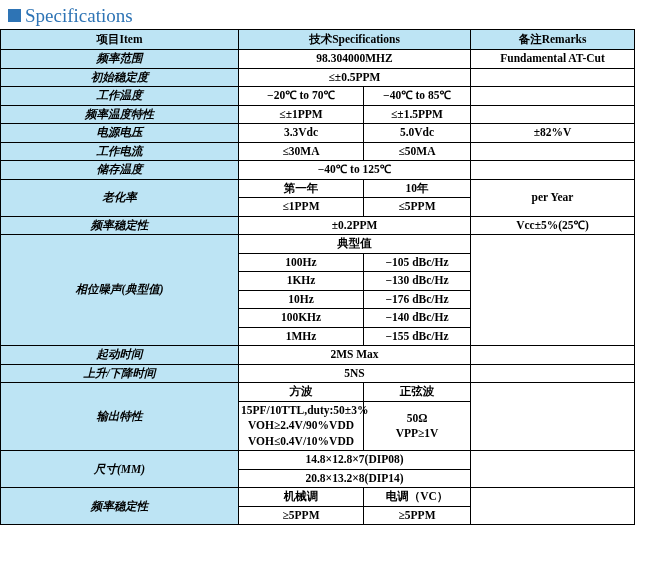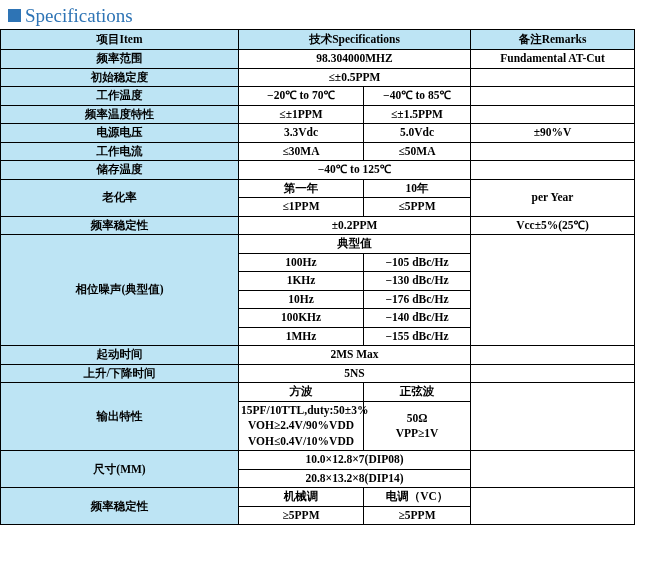--- a/index.html
+++ b/index.html
@@ -55,20 +55,21 @@
     line-height: 1.35;
   }
   .hdr {
     background: #bde4f4;
     font-weight: bold;
     height: 17px;
   }
   .lbl {
     background: #bde4f4;
     font-weight: bold;
+    font-style: italic;
   }
   .val {
     background: #ffffff;
     font-weight: bold;
   }
   .sm {
     font-size: 10px;
     line-height: 1.25;
   }
   .multiline {
@@ -126,21 +127,21 @@
         <td class="lbl">频率温度特性</td>
         <td class="val">≤±1PPM</td>
         <td class="val">≤±1.5PPM</td>
         <td class="val"></td>
       </tr>
 
       <tr>
         <td class="lbl">电源电压</td>
         <td class="val">3.3Vdc</td>
         <td class="val">5.0Vdc</td>
-        <td class="val">±90%V</td>
+        <td class="val">±82%V</td>
       </tr>
 
       <tr>
         <td class="lbl">工作电流</td>
         <td class="val">≤30MA</td>
         <td class="val">≤50MA</td>
         <td class="val"></td>
       </tr>
 
       <tr>
@@ -213,21 +214,21 @@
       <tr>
         <td class="val sm multiline">15PF/10TTL,duty:50±3%
 VOH≥2.4V/90%VDD
 VOH≤0.4V/10%VDD</td>
         <td class="val sm multiline">50Ω
 VPP≥1V</td>
       </tr>
 
       <tr>
         <td class="lbl" rowspan="2">尺寸(MM)</td>
-        <td class="val" colspan="2">10.0×12.8×7(DIP08)</td>
+        <td class="val" colspan="2">14.8×12.8×7(DIP08)</td>
         <td class="val" rowspan="2"></td>
       </tr>
       <tr>
         <td class="val" colspan="2">20.8×13.2×8(DIP14)</td>
       </tr>
 
       <tr>
         <td class="lbl" rowspan="2">频率稳定性</td>
         <td class="val">机械调</td>
         <td class="val">电调（VC）</td>

